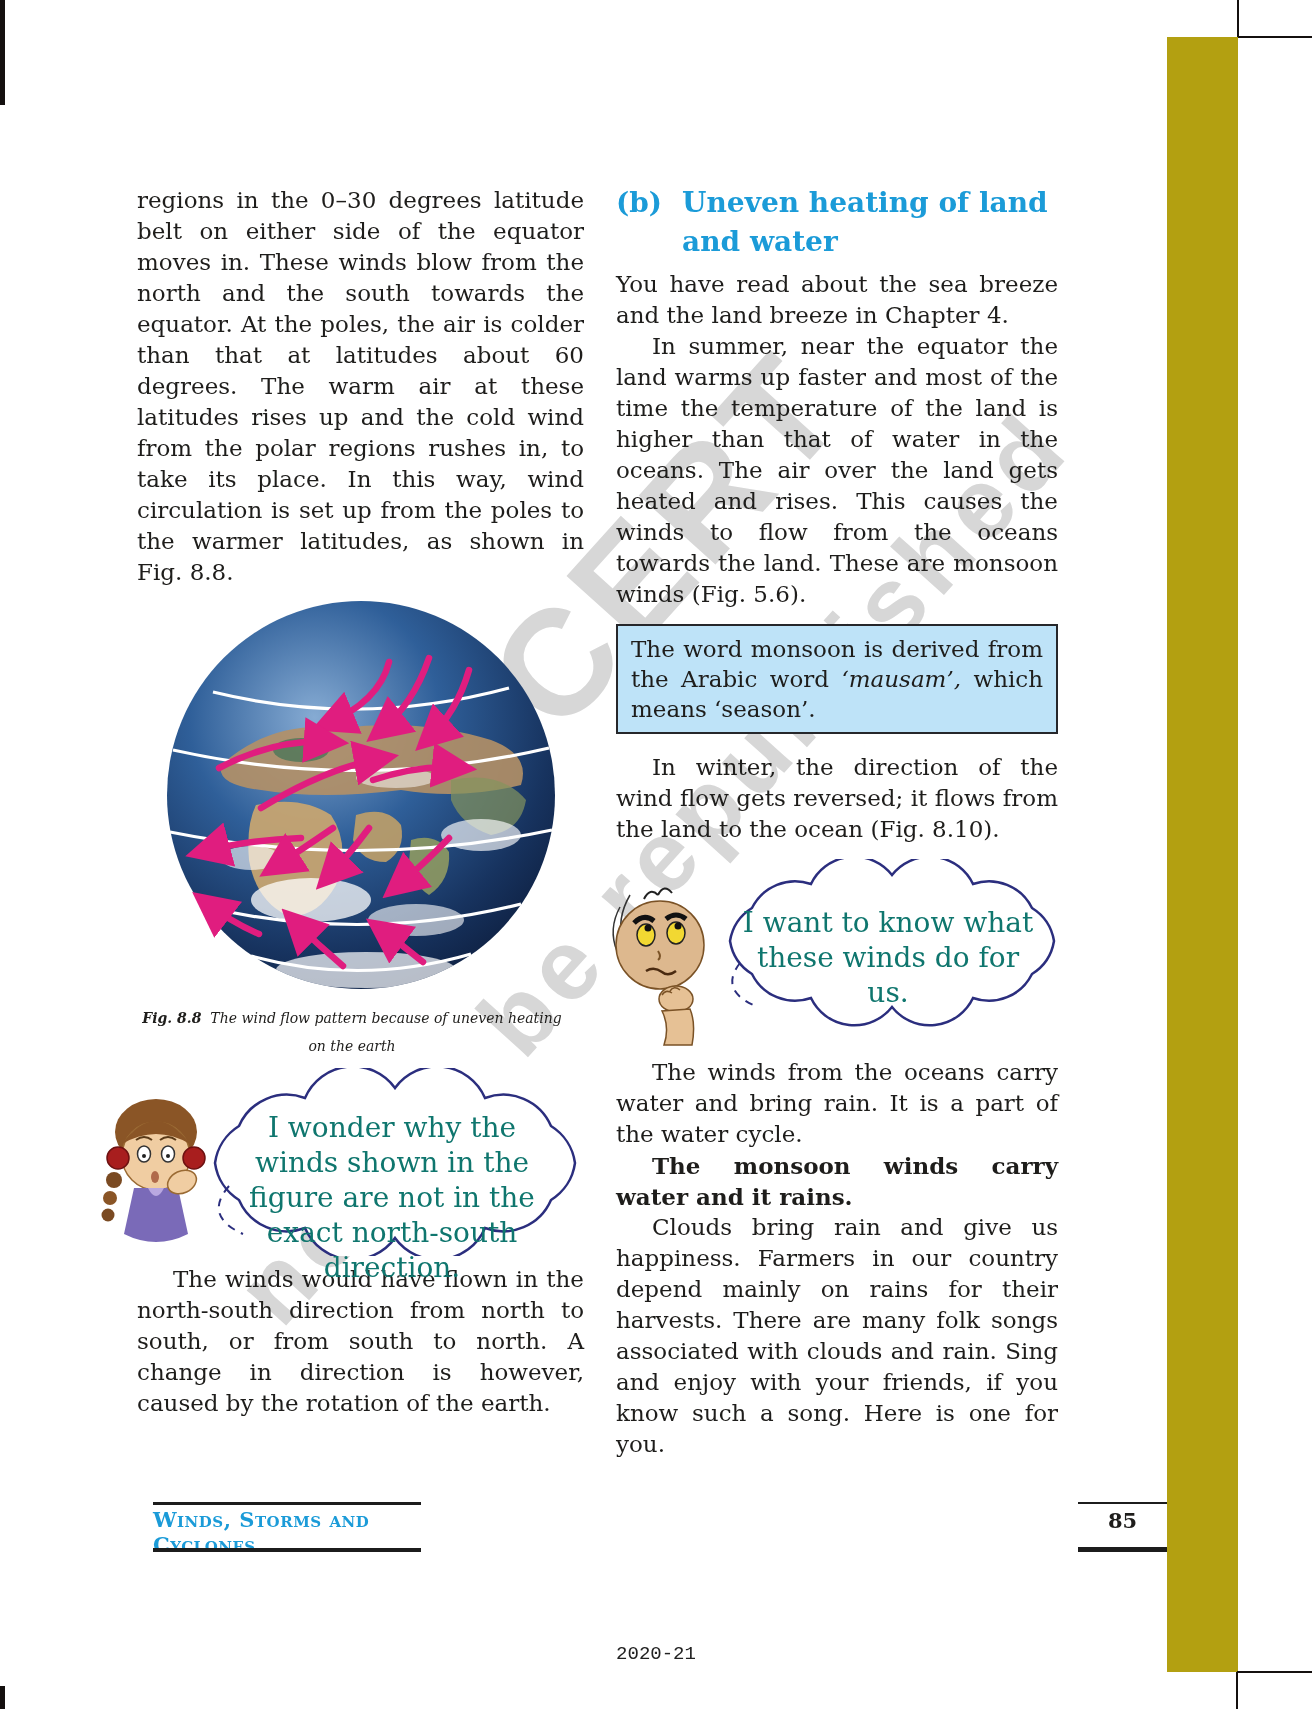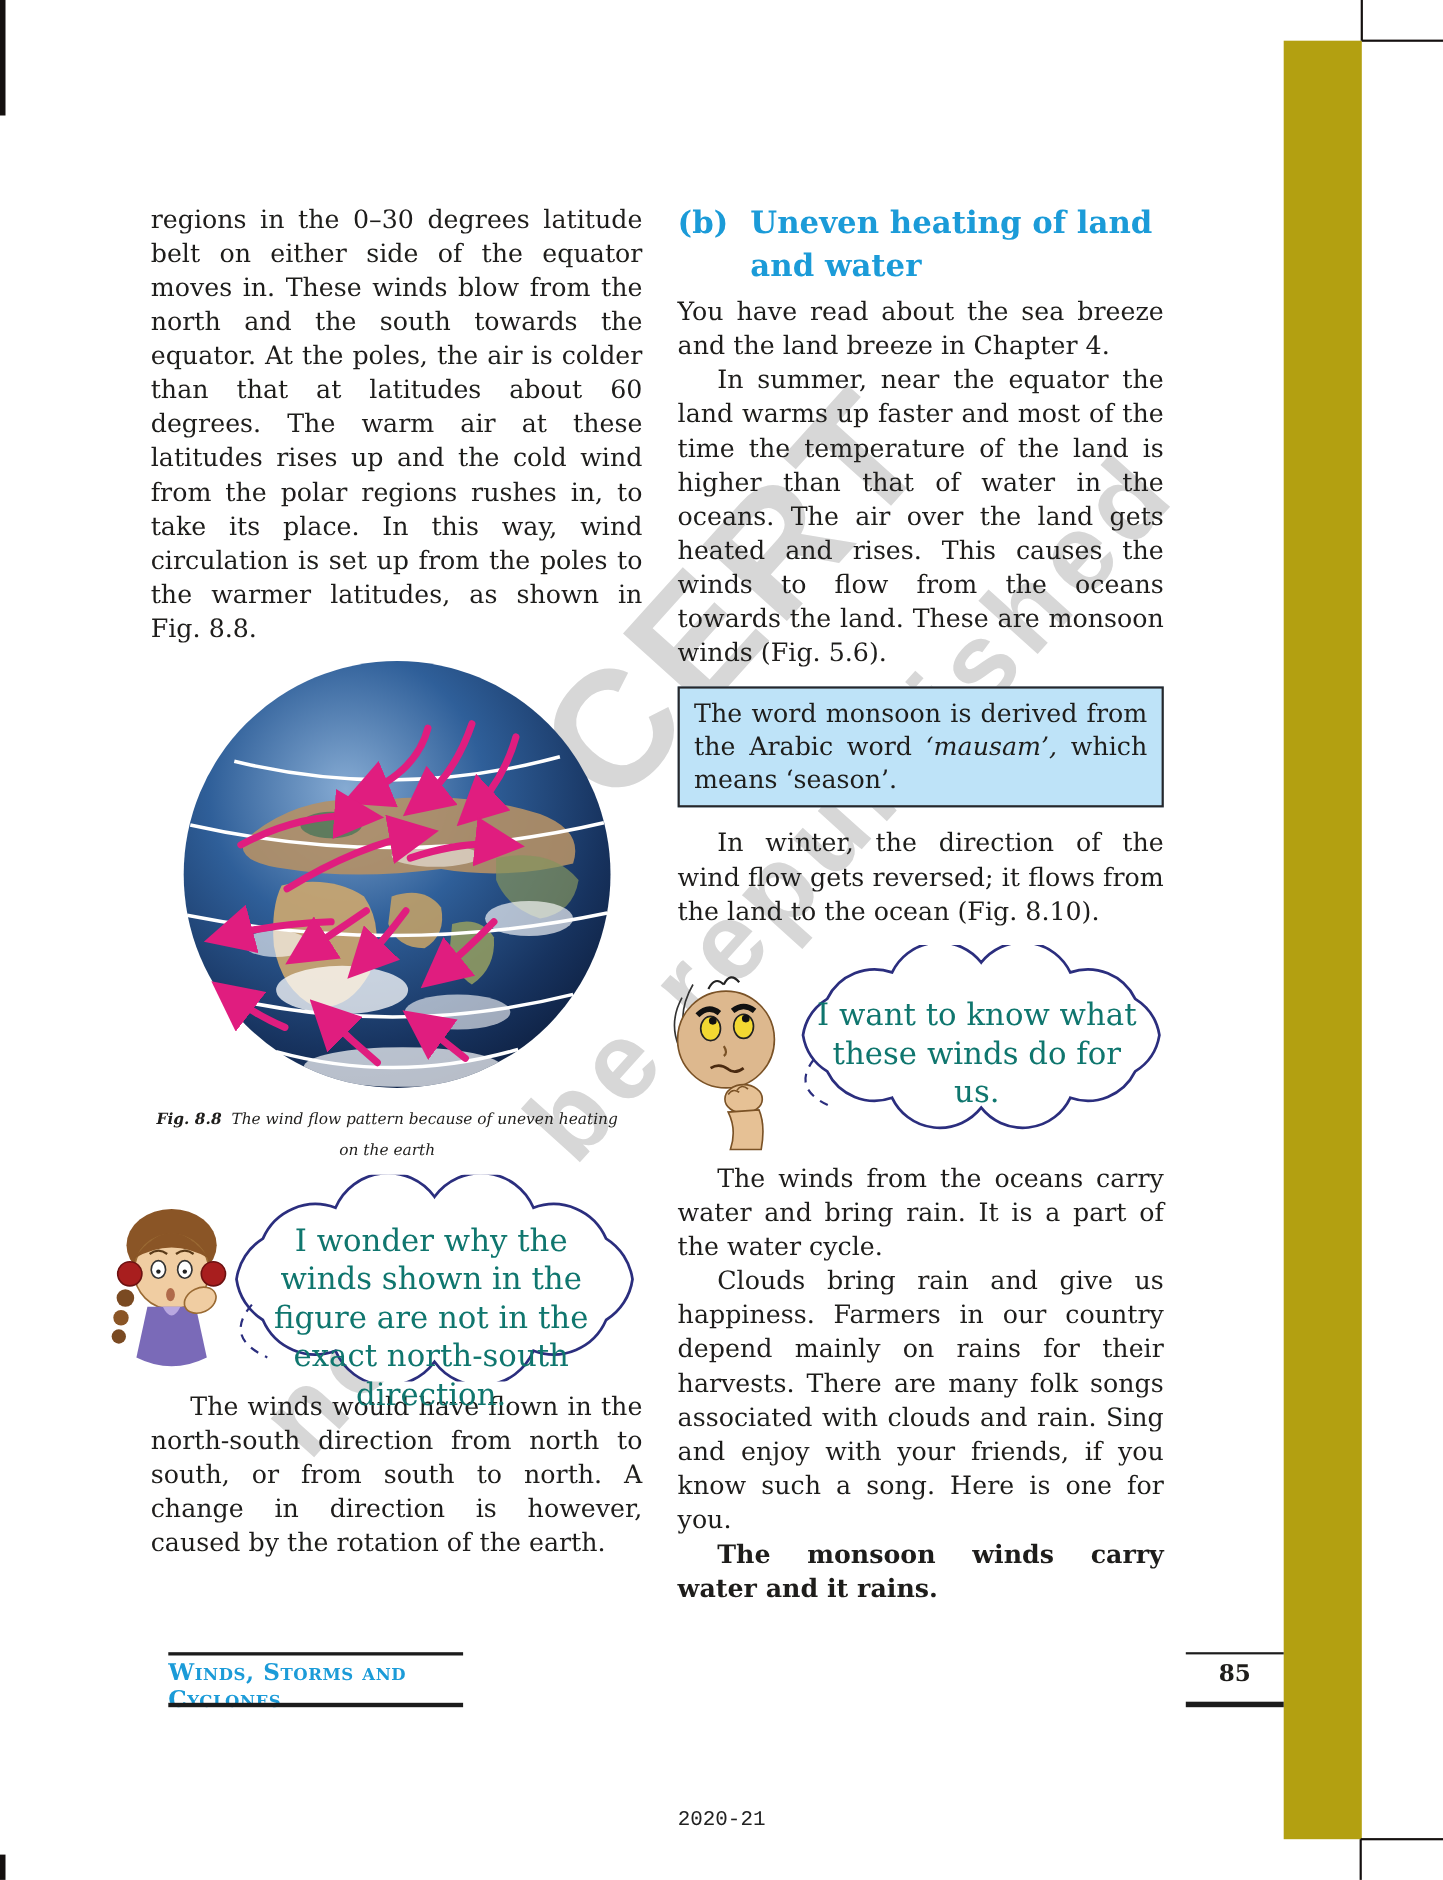--- a/index.html
+++ b/index.html
@@ -199,22 +199,22 @@
         <path d="M62,144 Q70,160 64,178 L92,178 Q96,156 90,142 Z" fill="#e6c195" stroke="#7a5226" stroke-width="1.5"></path>
       </svg>
       <svg class="cloud-svg" style="left:86px;top:0;" width="375" height="170" viewBox="0 0 375 170">
         <path d="M352,82 A48,48 0 0 1 330,115 A48,48 0 0 1 271,139 A48,48 0 0 1 190,148 A48,48 0 0 1 109,139 A48,48 0 0 1 50,115 A48,48 0 0 1 28,82 A48,48 0 0 1 50,49 A48,48 0 0 1 109,25 A48,48 0 0 1 190,16 A48,48 0 0 1 271,25 A48,48 0 0 1 330,49 A48,48 0 0 1 352,82 Z" fill="#ffffff" stroke="#2b2e7e" stroke-width="2.5"></path>
         <path d="M38,104 Q16,132 56,148" fill="none" stroke="#2b2e7e" stroke-width="2" stroke-dasharray="8 7"></path>
       </svg>
       <div class="bubble-text">I want to know what these winds do for us.</div>
     </div>
 
     <p class="body indent" style="margin-top:6px;">The winds from the oceans carry water and bring rain. It is a part of the water cycle.</p>
+    <p class="body indent bold">The monsoon winds carry water and it rains.</p>
     <p class="body indent">Clouds bring rain and give us happiness. Farmers in our country depend mainly on rains for their harvests. There are many folk songs associated with clouds and rain. Sing and enjoy with your friends, if you know such a song. Here is one for you.</p>
-    <p class="body indent bold">The monsoon winds carry water and it rains.</p>
   </div>
 
   <div class="rule" style="left:153px;top:1502px;width:268px;height:3px;"></div>
   <div class="chapter">Winds, Storms and Cyclones</div>
   <div class="rule" style="left:153px;top:1548px;width:268px;height:4px;"></div>
 
   <div class="rule" style="left:1078px;top:1502px;width:89px;height:2px;"></div>
   <div class="pagenum">85</div>
   <div class="rule" style="left:1078px;top:1547px;width:89px;height:5px;"></div>
 

